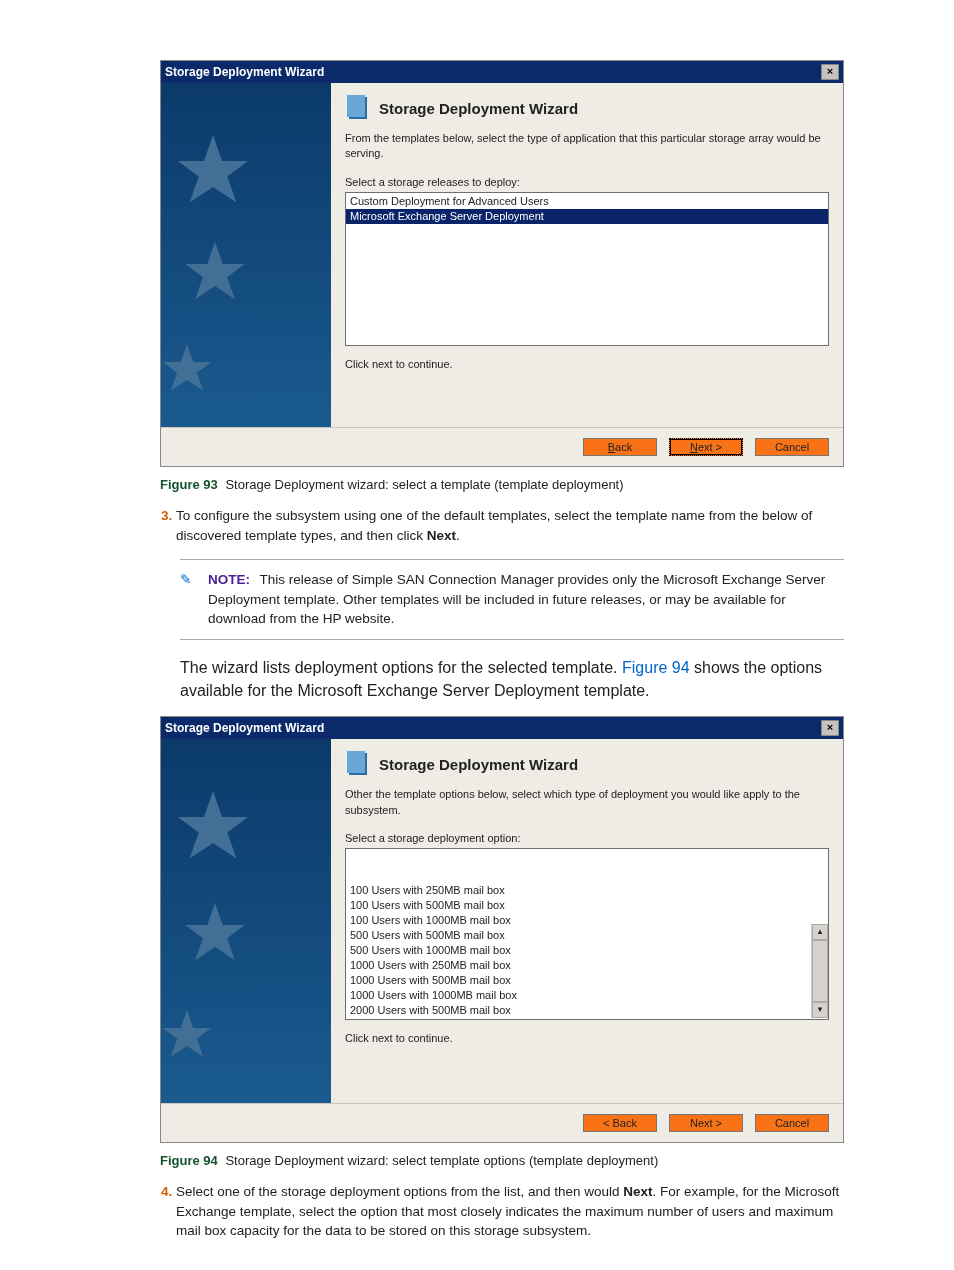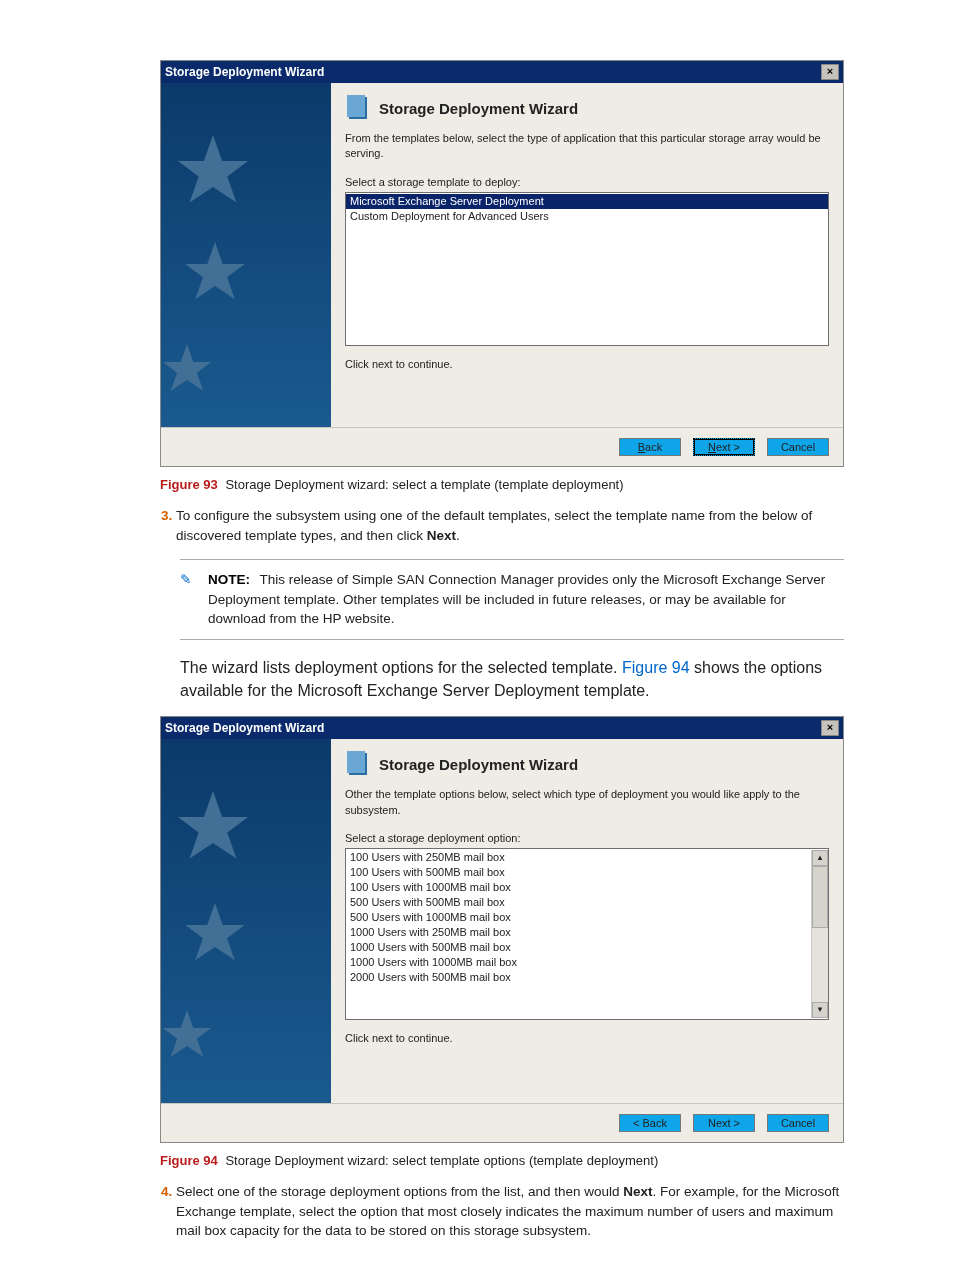--- a/index.html
+++ b/index.html
@@ -76,20 +76,21 @@
     height: 150px;
     overflow: auto;
     padding: 1px 0;
     font-size: 11px;
   }
   .listbox .item { padding: 0 4px; line-height: 15px; white-space: nowrap; }
   .listbox .item.selected { background: #0a246a; color: #fff; }
   .listbox.scroll {
     height: 168px;
     display: flex;
+    align-items: flex-end;
   }
   .listbox.scroll .items { flex: 1; }
   .scrollbar {
     width: 16px;
     background: #e4e2db;
     border-left: 1px solid #ccc;
     display: flex;
     flex-direction: column;
     justify-content: space-between;
   }
@@ -106,53 +107,53 @@
     border-top: 1px solid #c9c6bf;
     padding: 10px 14px;
     display: flex;
     justify-content: flex-end;
     gap: 12px;
     background: #efece5;
   }
   .btn {
     font-family: Tahoma, Arial, sans-serif;
     font-size: 11px;
-    padding: 2px 0;
+    padding: 2px 6px;
     border: 1px solid #777;
-    background: #0ea5e9;
+    background: #f97316;
     min-width: 60px;
     text-align: center;
   }
   .btn.default { border: 1px dotted #000; box-shadow: inset 0 0 0 1px #000; }
   .caption {
     font-size: 13px;
     margin-bottom: 14px;
   }
-  .caption .fig-label { color: #b91c1c; font-weight: bold; margin-right: 4px; }
+  .caption .fig-label { color: #14532d; font-weight: bold; margin-right: 4px; }
   ol {
     padding-left: 16px;
     margin: 0 0 14px 0;
   }
   ol li { font-size: 13.5px; line-height: 1.45; margin-bottom: 10px; }
   ol li::marker { color: #d45f00; font-weight: bold; }
   .note-box {
     border-top: 1px solid #aaa;
     border-bottom: 1px solid #aaa;
     padding: 10px 0 10px 28px;
     margin: 12px 0 16px 20px;
     font-size: 13.5px;
     line-height: 1.45;
     position: relative;
   }
   .note-box .note-icon {
     position: absolute;
     left: 0; top: 10px;
     color: #0066cc;
   }
-  .note-label { color: #000000; font-weight: bold; margin-right: 6px; }
+  .note-label { color: #4c1d95; font-weight: bold; margin-right: 6px; }
   .body-para { font-size: 16px; line-height: 1.45; margin: 0 0 14px 20px; }
   .link { color: #0066cc; }
   .footer-line {
     margin-top: 30px;
     text-align: right;
     font-size: 13px;
   }
   .underline { text-decoration: underline; }
 </style>
 </head>
@@ -175,24 +176,24 @@
       </div>
       <div class="wizard-content">
         <div class="wizard-heading-row">
           <svg width="26" height="26">
               <rect width="18" height="22" x="4" y="2" fill="#2a6ea8"></rect>
               <rect width="18" height="22" x="2" y="0" fill="#6aa7d4"></rect>
             </svg>
           <span class="wizard-heading">Storage Deployment Wizard</span>
         </div>
         <div class="wizard-desc">From the templates below, select the type of application that this particular storage array would be serving.</div>
-        <div class="wizard-subhead">Select a storage template to deploy:</div>
+        <div class="wizard-subhead">Select a storage releases to deploy:</div>
         <div class="listbox">
+          <div class="item">Custom Deployment for Advanced Users</div>
           <div class="item selected">Microsoft Exchange Server Deployment</div>
-          <div class="item">Custom Deployment for Advanced Users</div>
         </div>
         <div class="continue-text">Click next to continue.</div>
       </div>
     </div>
     <div class="wizard-footer">
       <div class="btn"><span class="underline">B</span>ack</div>
       <div class="btn default"><span class="underline">N</span>ext &gt;</div>
       <div class="btn">Cancel</div>
     </div>
   </div>

